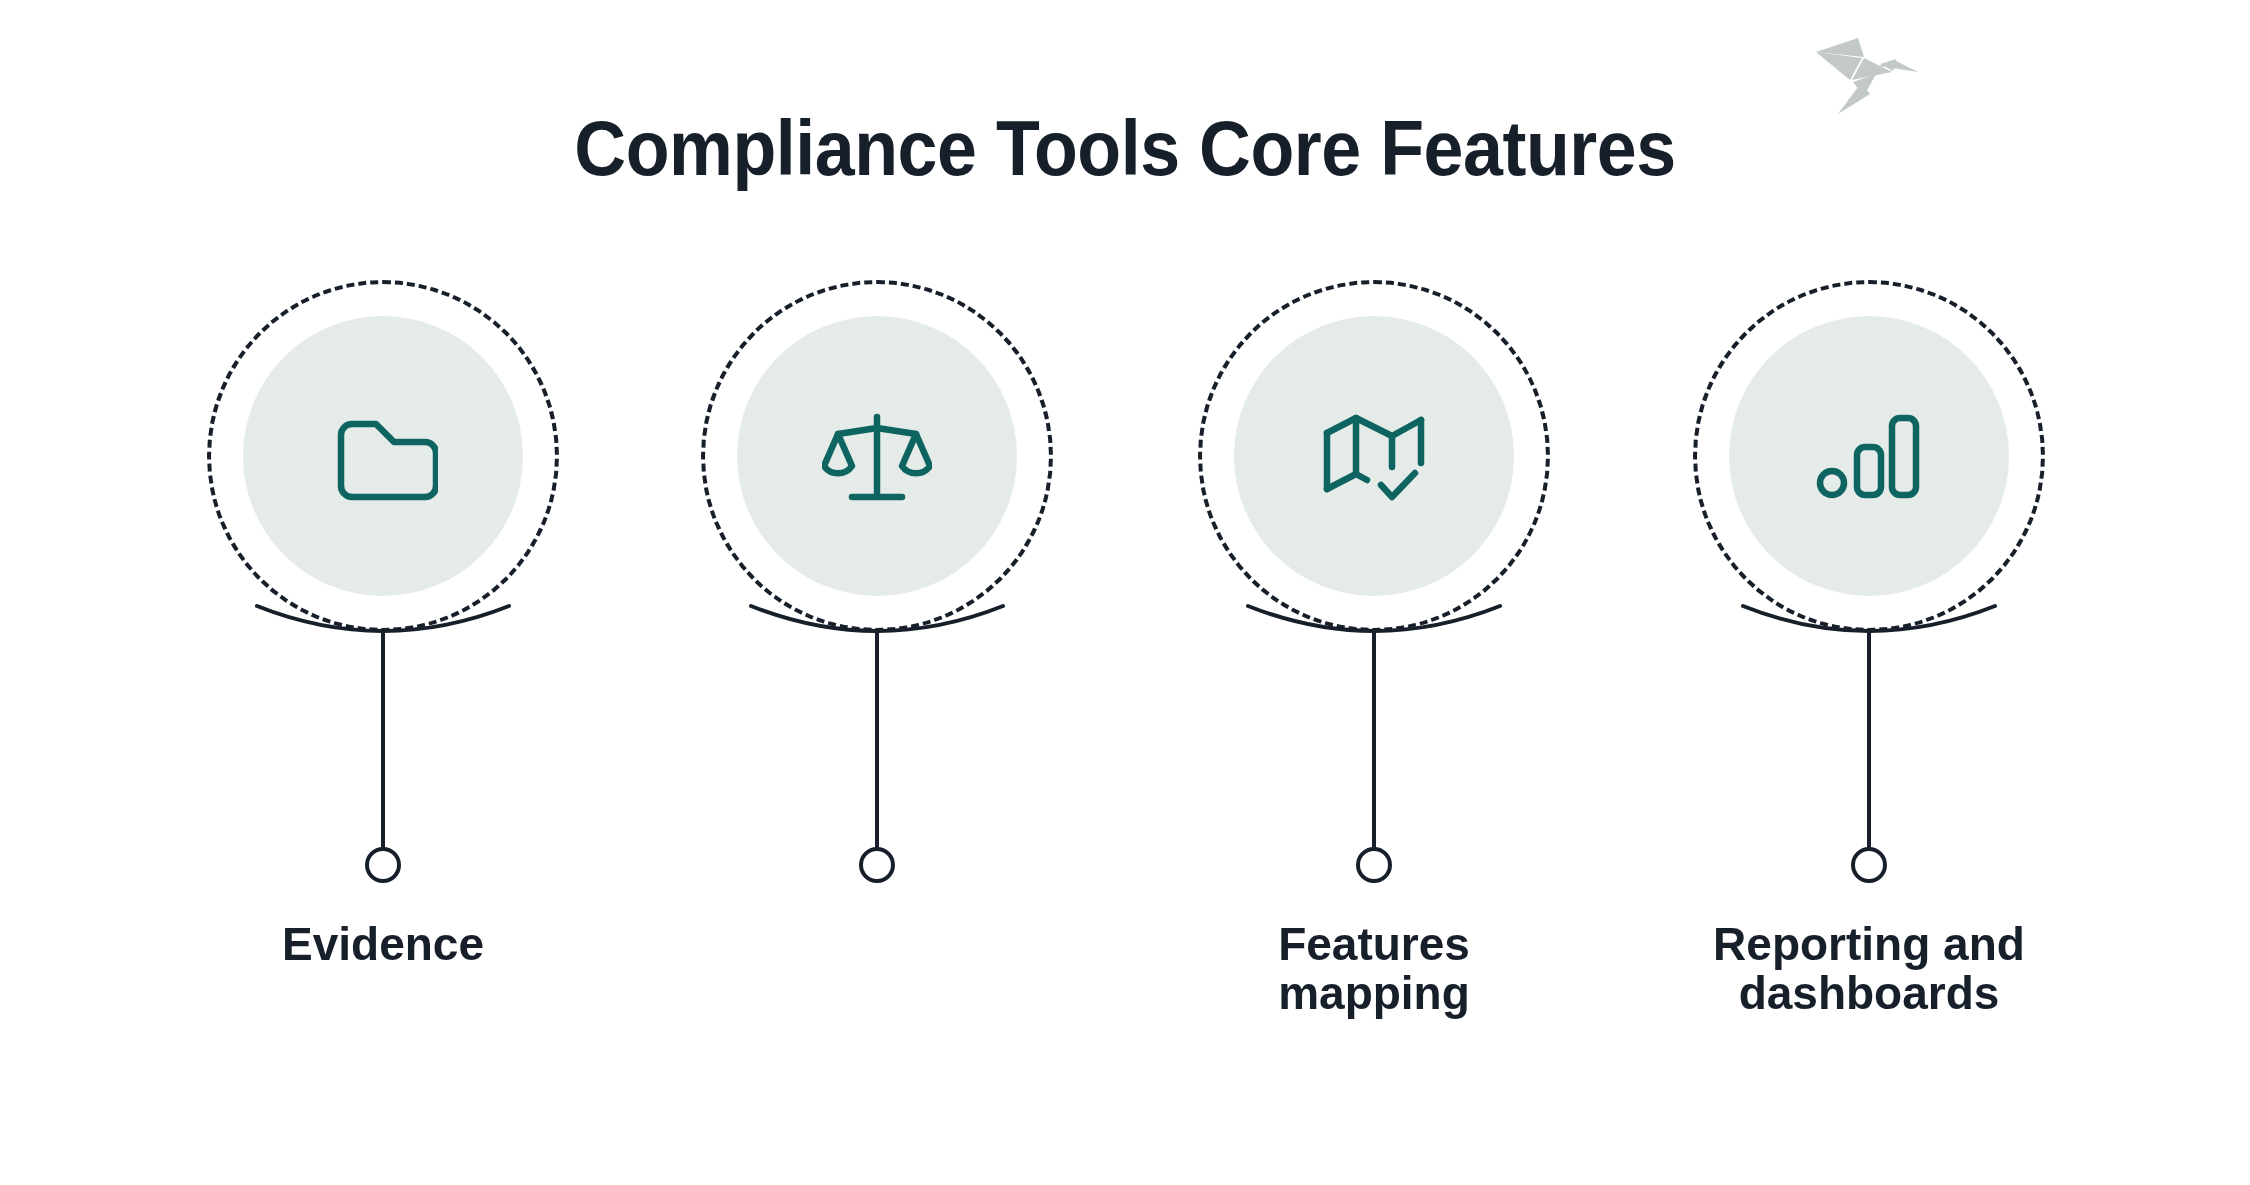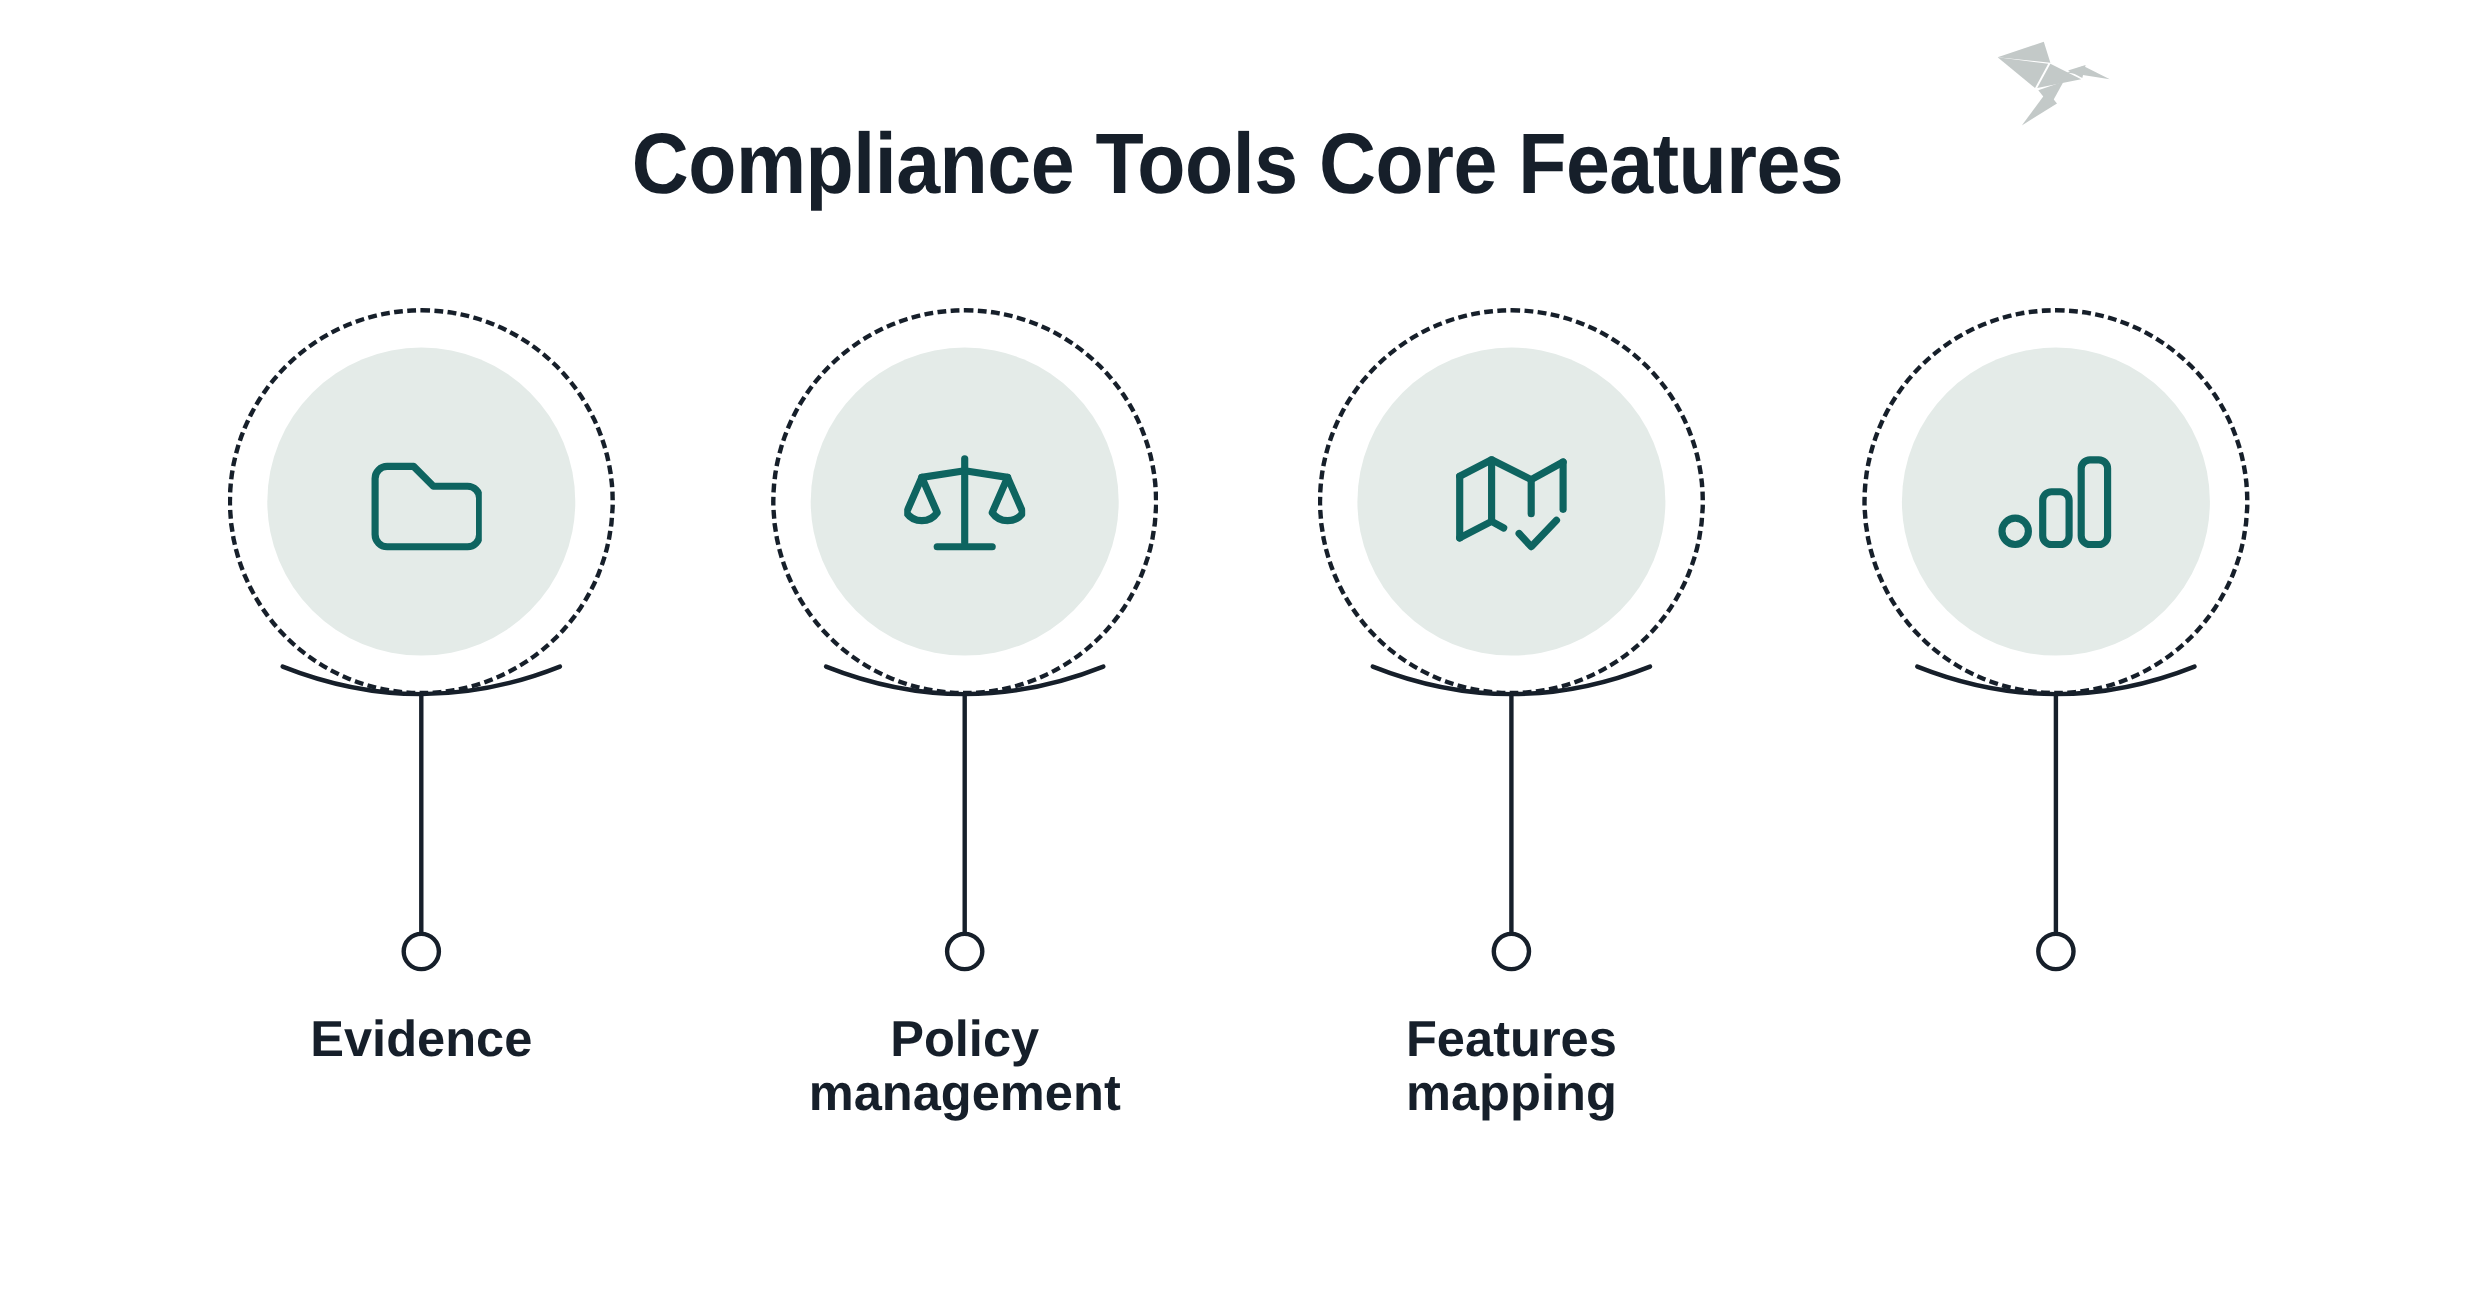--- a/index.html
+++ b/index.html
@@ -210,24 +210,20 @@
           </svg>
         </div>
       </div>
       <div class="stem">
         <svg class="arc" width="260" height="40" viewBox="0 0 260 40" aria-hidden="true">
           <path d="M4 4 Q130 54 256 4" fill="none" stroke="#161f2a" stroke-width="4" stroke-linecap="round"></path>
         </svg>
         <div class="line"></div>
         <div class="node"></div>
       </div>
-      <div class="caption">
-        <span class="ln">Policy</span>
-        <span class="ln">management</span>
-      </div>
     </div>
 
     <div class="column" style="left:1374px">
       <div class="medallion">
         <div class="ring"></div>
         <div class="disc"></div>
         <div class="glyph">
           <svg viewBox="0 0 110 110" width="110" height="110" aria-hidden="true">
             <g fill="none" stroke="#0e6460" stroke-width="6.5" stroke-linecap="round" stroke-linejoin="round">
               <path d="M8 32 L37 17 L73 35 L102 19"></path>
@@ -268,16 +264,20 @@
           </svg>
         </div>
       </div>
       <div class="stem">
         <svg class="arc" width="260" height="40" viewBox="0 0 260 40" aria-hidden="true">
           <path d="M4 4 Q130 54 256 4" fill="none" stroke="#161f2a" stroke-width="4" stroke-linecap="round"></path>
         </svg>
         <div class="line"></div>
         <div class="node"></div>
       </div>
+      <div class="caption">
+        <span class="ln">Reporting and</span>
+        <span class="ln">dashboards</span>
+      </div>
     </div>
 
   </div>
 </div>
 
 </body></html>

